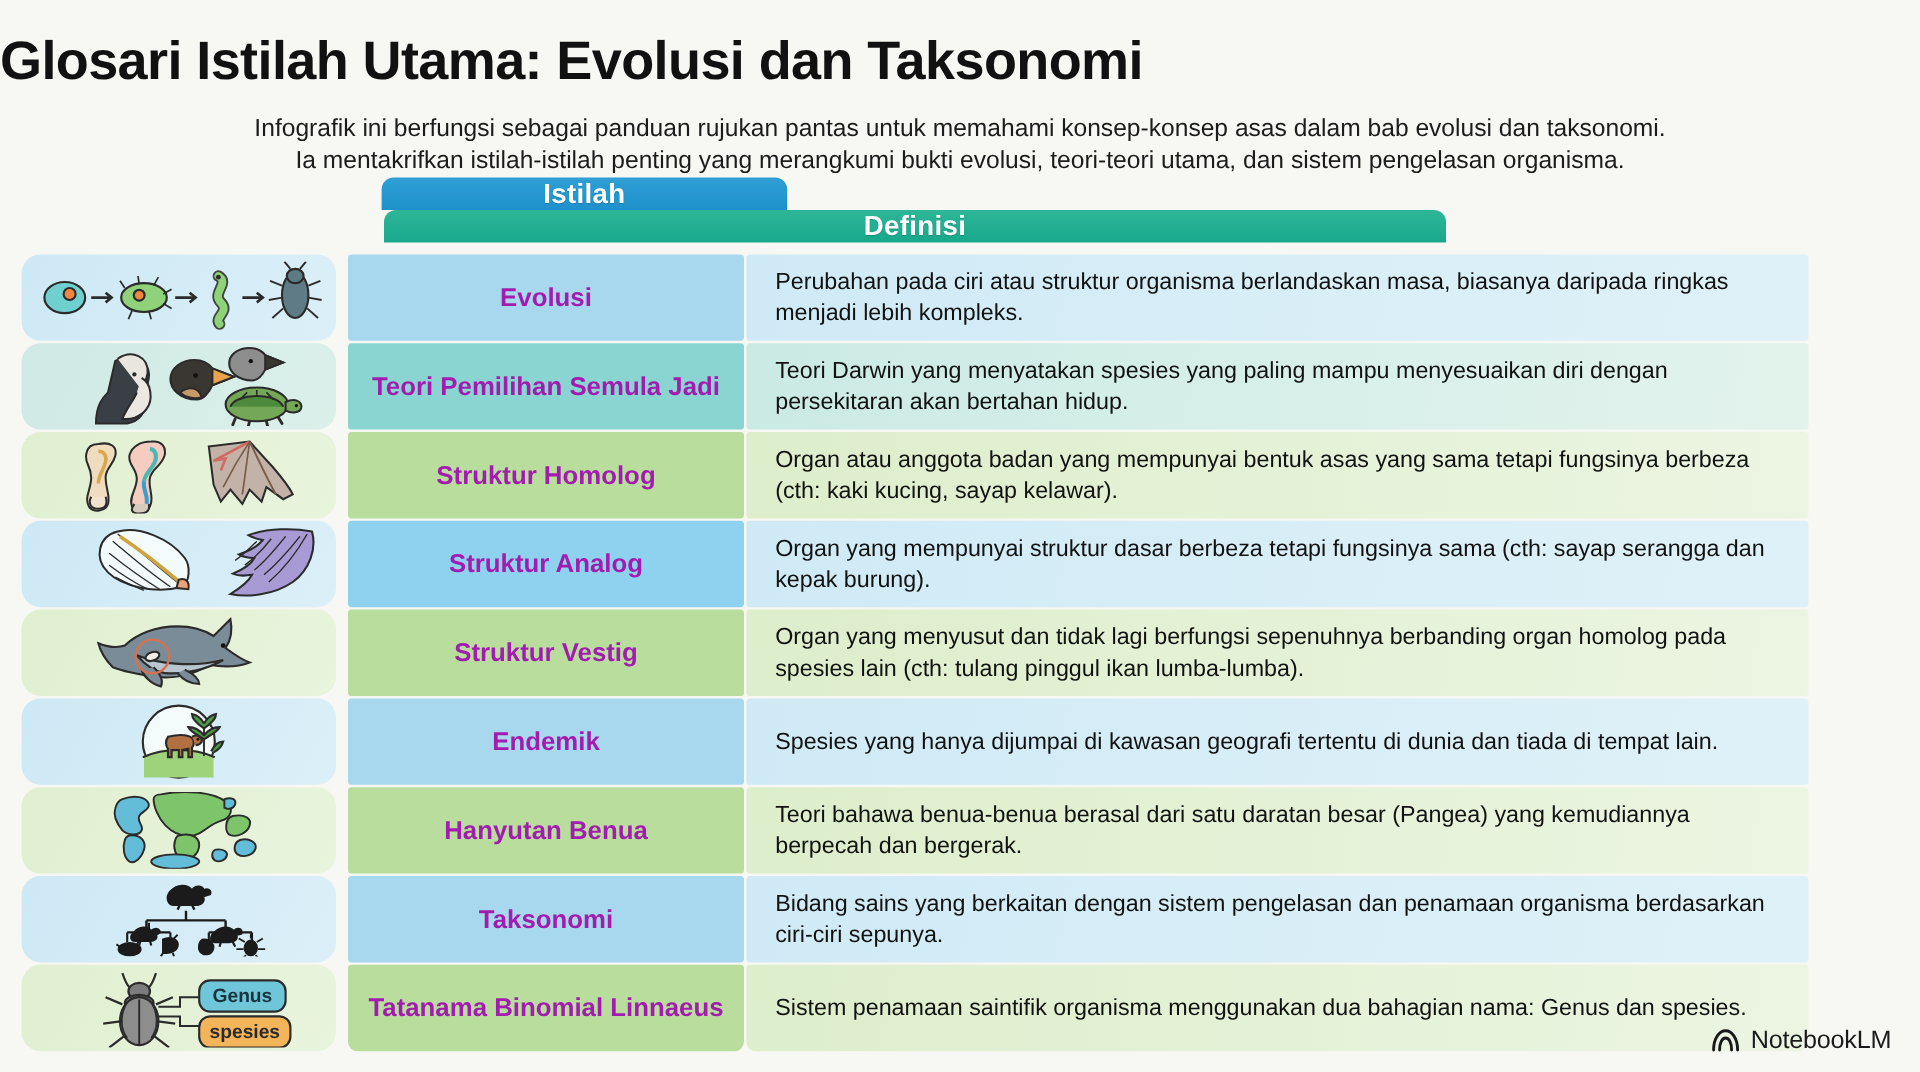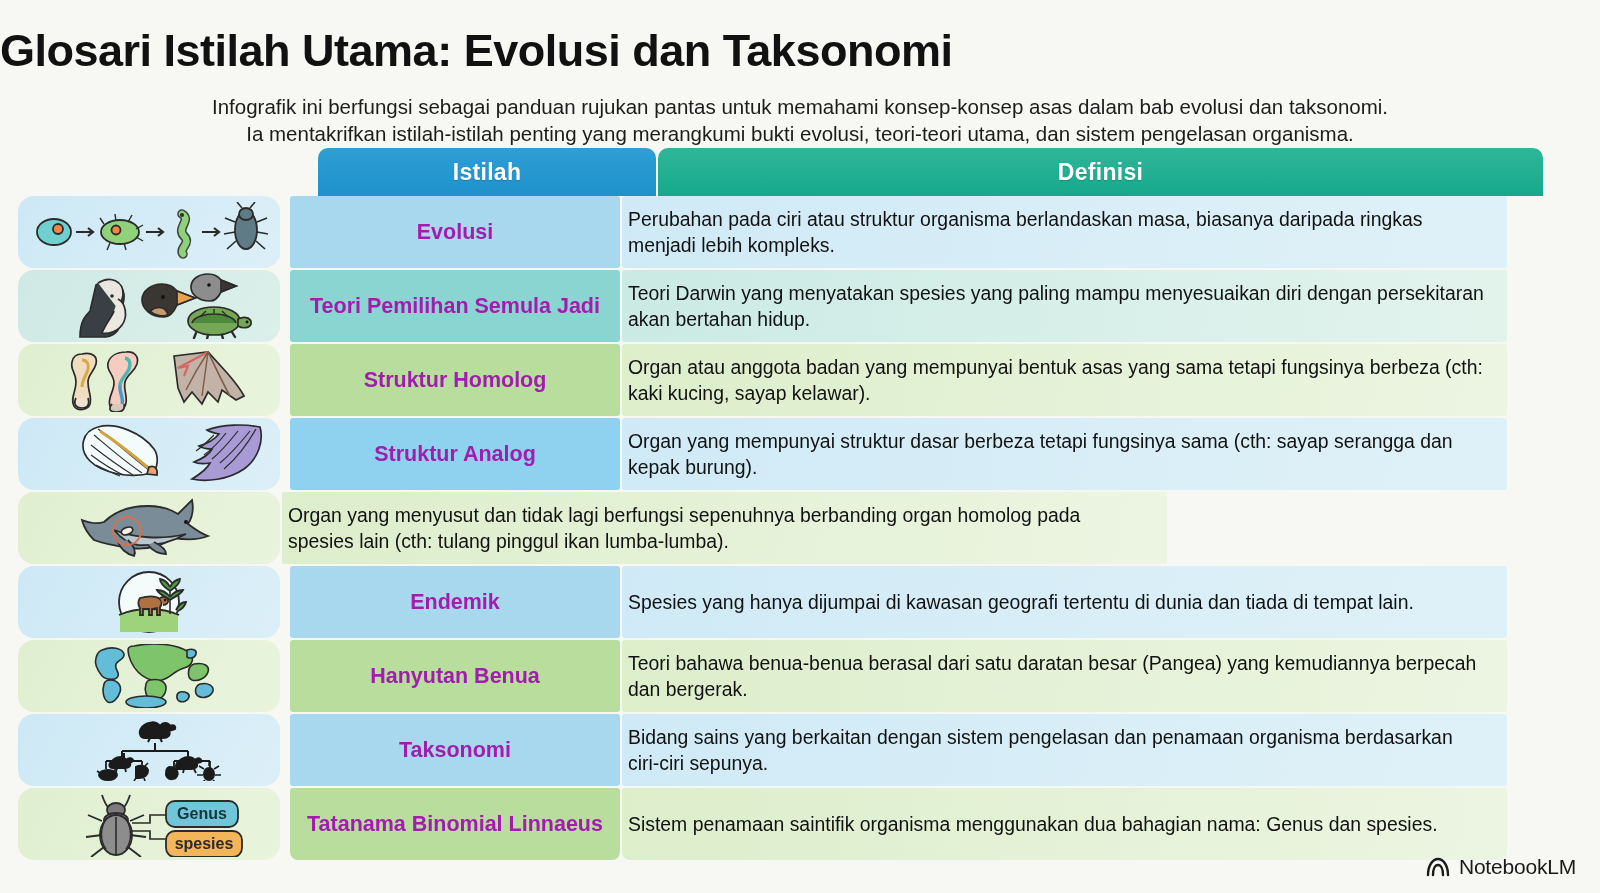--- a/index.html
+++ b/index.html
@@ -33,21 +33,22 @@
 
   
   .table {
     position: absolute;
     left: 0; top: 148px;
     width: 1600px;
   }
   .thead {
     display: flex;
     margin-left: 318px;
-    height: 48px;
+    height: 64px;
+    flex-direction: column;
   }
   .th {
     display: flex; align-items: center; justify-content: center;
     color: #ffffff;
     font-weight: 700;
     font-size: 23px;
     letter-spacing: 0.3px;
     border-radius: 10px 10px 0 0;
     text-shadow: 0 1px 1px rgba(0,0,0,.18);
   }
@@ -76,21 +77,21 @@
     font-weight: 700;
     font-size: 21.5px;
     color: #a21caf;
     line-height: 1.12;
     border-radius: 3px;
   }
   .cell-def {
     width: 885px;
     margin-left: 2px;
     display: flex; align-items: center;
-    padding: 0 20px 0 6px;
+    padding: 0 20px 0 24px;
     font-size: 19.4px;
     color: #121212;
     line-height: 1.34;
     border-radius: 3px;
   }
   .row:last-child .cell-term { border-radius: 3px 3px 8px 8px; }
   .row:last-child .cell-def  { border-radius: 3px 3px 8px 8px; }
 
   
   .t-blue  { background: #a8d8ee; }
@@ -265,20 +266,21 @@
             <path d="M70 44 c-6 -6 -10 -12 -12 -20 c10 4 16 4 22 2 c10 -10 26 -16 44 -16 c12 0 22 3 30 8 l14 -14 c2 10 0 18 -4 24 c8 6 14 10 20 12 c-10 4 -22 4 -34 2 c-12 8 -28 12 -44 10 c-14 -2 -26 -4 -36 -8 z" fill="#7b8c99"></path>
             <path d="M90 34 c20 8 48 10 72 4 c-14 8 -32 12 -48 11 c-10 -1 -18 -8 -24 -15 z" fill="#b8c6d0"></path>
             <path d="M104 44 c6 6 8 12 6 16 c-8 -2 -14 -8 -16 -14" fill="#7b8c99"></path>
             <path d="M130 46 c8 4 12 8 12 12 c-8 0 -14 -4 -18 -9" fill="#7b8c99"></path>
             <circle cx="162" cy="26" r="2" fill="#111" stroke="none"></circle>
             <ellipse cx="103" cy="35" rx="6" ry="3.5" transform="rotate(-20 103 35)" fill="#f2efe6"></ellipse>
             <circle cx="103" cy="35" r="14" stroke="#d4724f" stroke-width="2" fill="none"></circle>
           </g>
         </svg>
       </div>
+      <div class="cell-term t-green">Struktur Vestig</div>
       <div class="cell-def d-green">Organ yang menyusut dan tidak lagi berfungsi sepenuhnya berbanding organ homolog pada spesies lain (cth: tulang pinggul ikan lumba-lumba).</div>
     </div>
 
     <div class="row">
       <div class="cell-icon i-blue">
         <svg width="250" height="64" viewBox="0 0 250 64">
           <g stroke="#2b2b2b" stroke-width="1.8" fill="none">
             <circle cx="125" cy="32" r="30" fill="#f4fbfb"></circle>
             <path d="M96 44 c18 -8 40 -8 58 0 l0 18 l-58 0 z" fill="#9ed27b" stroke="none"></path>
             <path d="M95 45 c18 -8 42 -8 60 0"></path>

